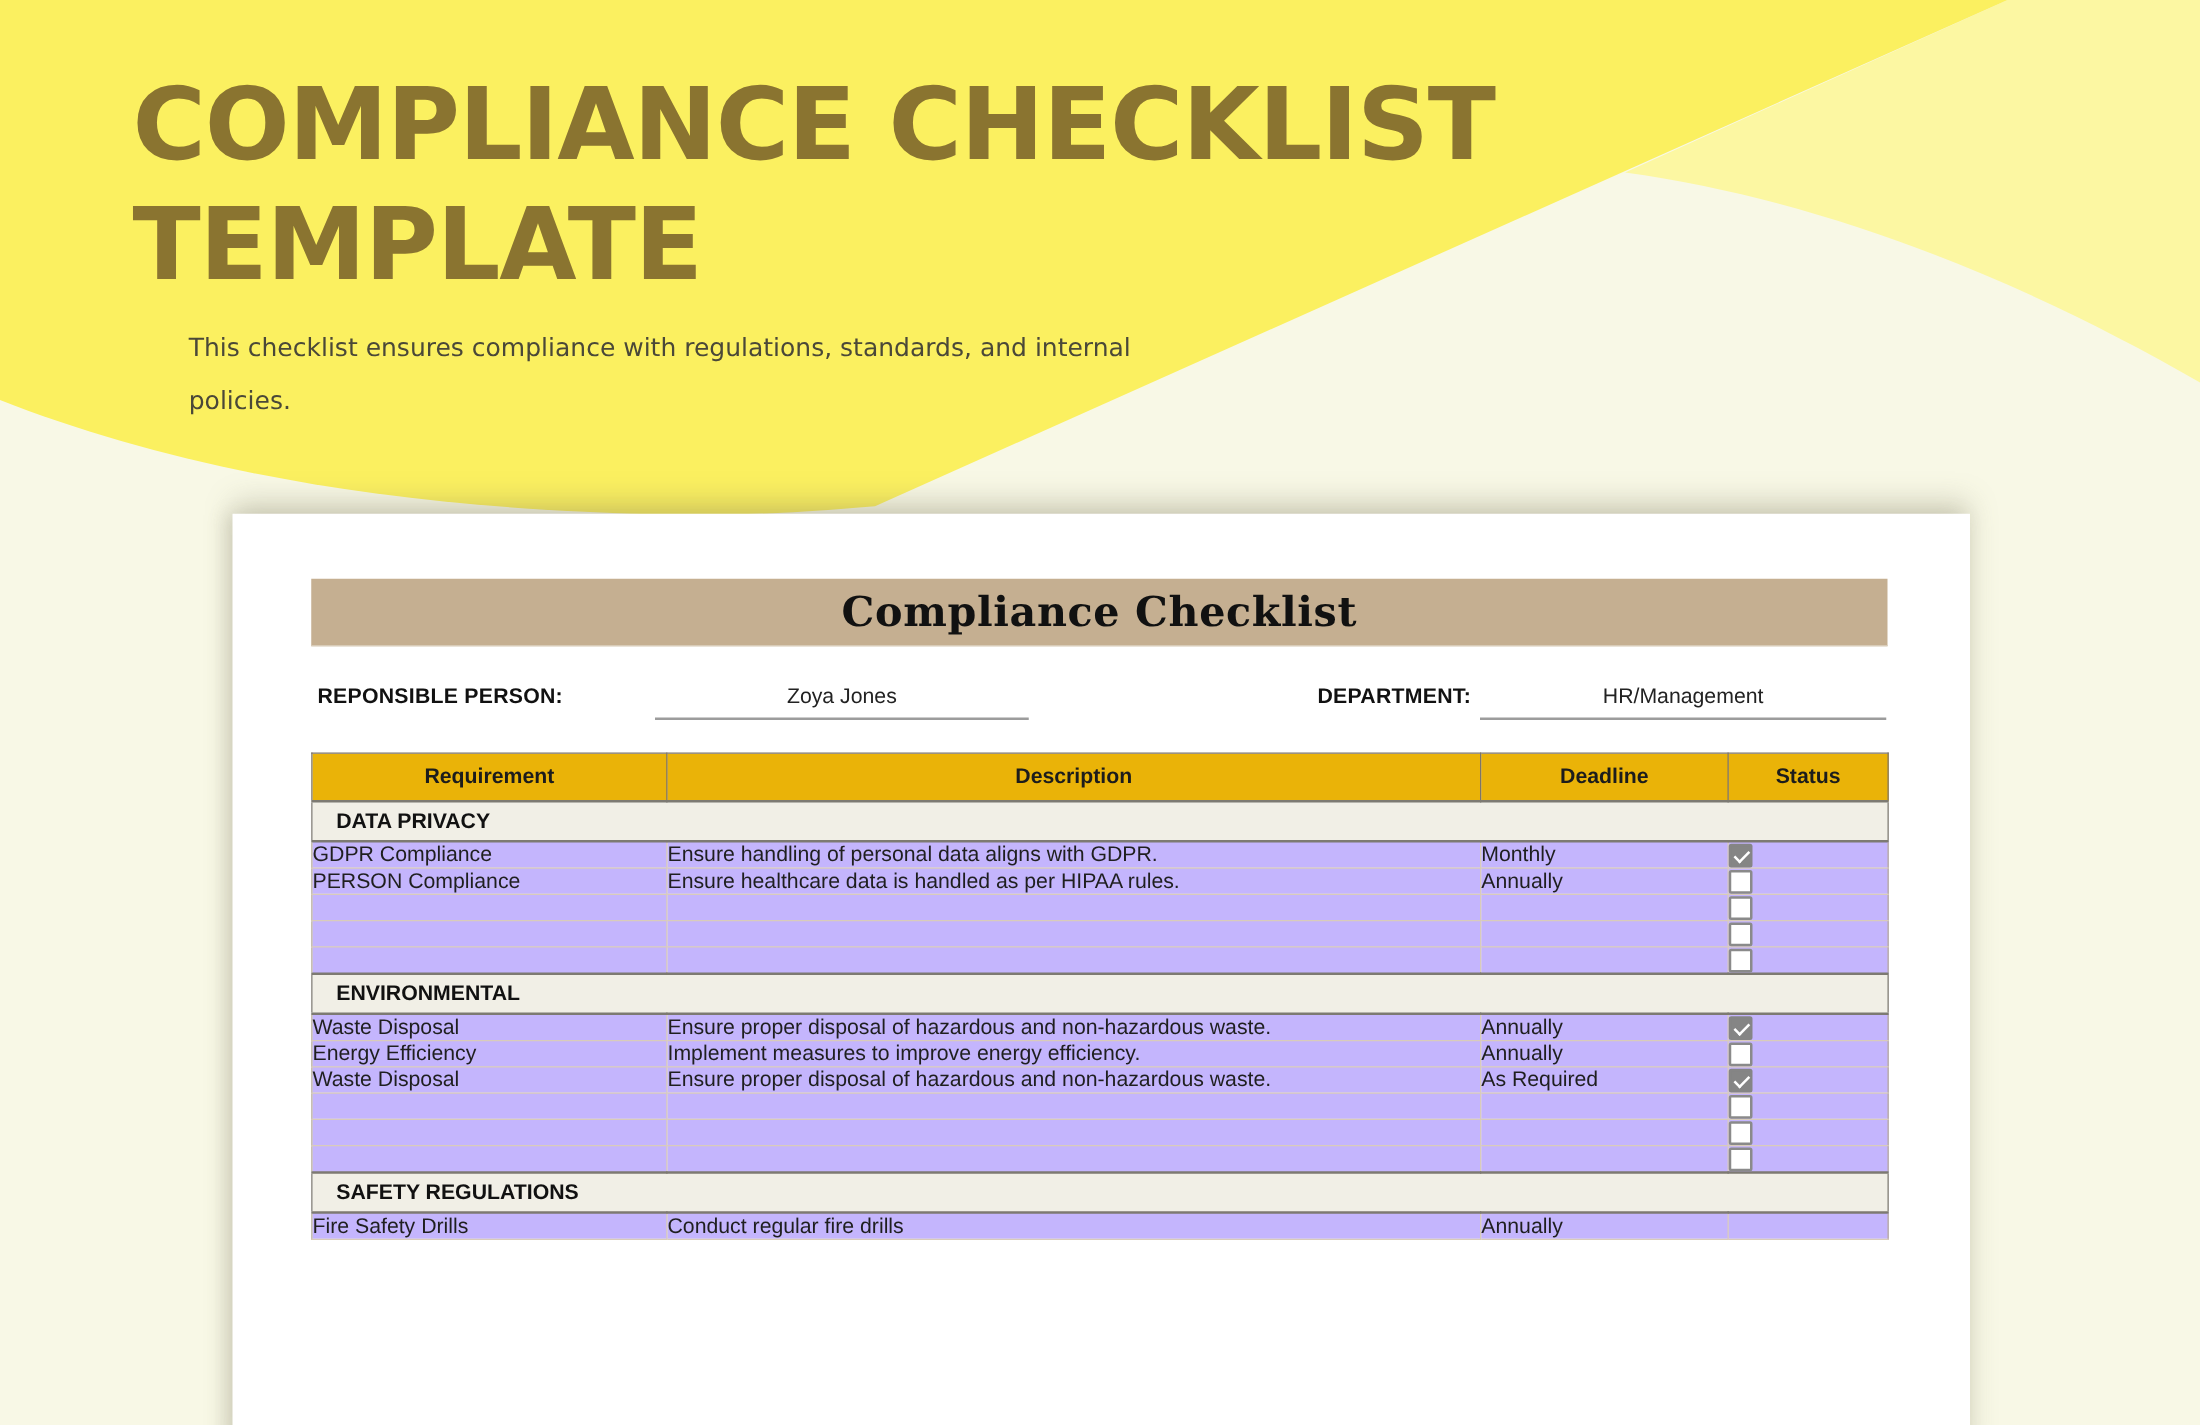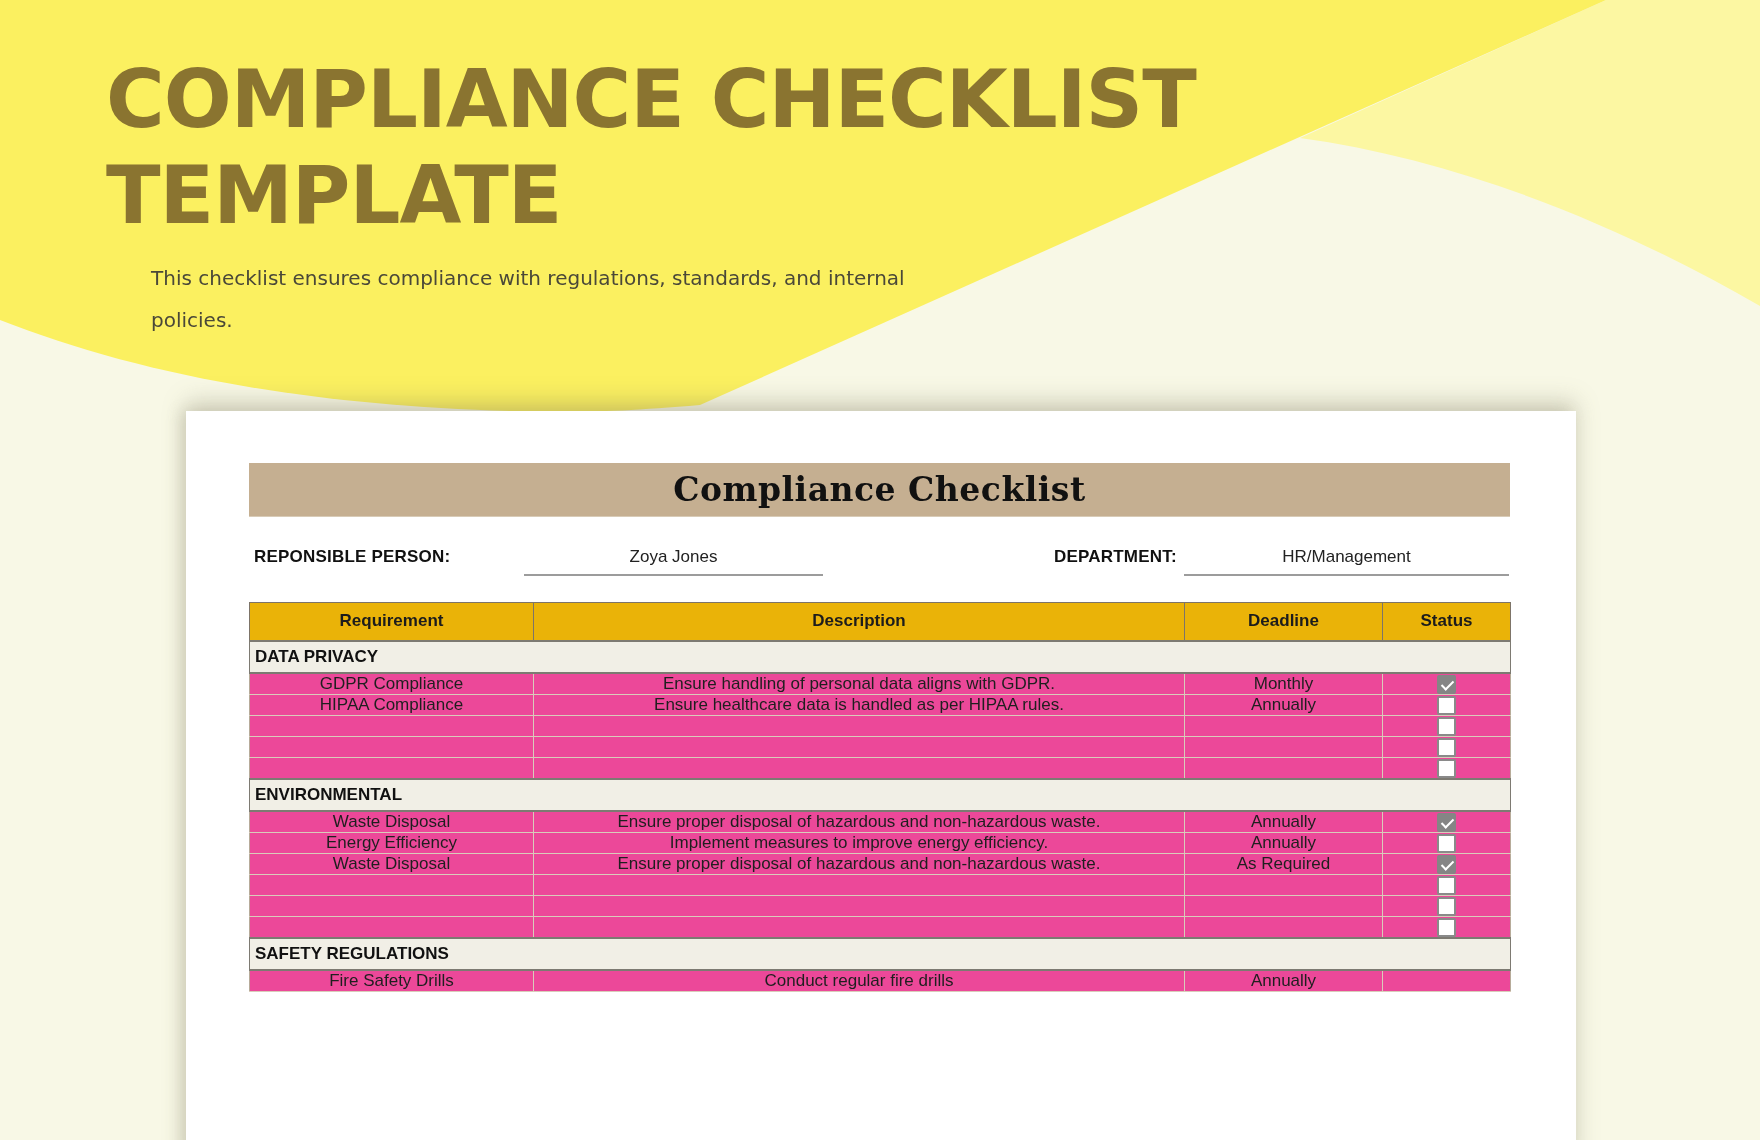--- a/index.html
+++ b/index.html
@@ -104,29 +104,28 @@
     }
     .checklist-table tr.section td {
       height: 32px;
       background: #f1efe6;
       border-top: 2px solid #7d7a72;
       border-bottom: 2px solid #7d7a72;
       border-left: 1px solid #7d7a72;
       border-right: 1px solid #7d7a72;
       font-weight: bold;
       font-size: 17px;
-      padding-left: 5px;
+      padding-left: 19px;
       text-align: left;
       color: #111;
     }
     .checklist-table tr.item td {
       height: 16px;
       border: 1px solid #d9ccba;
-      text-align: center;
-      background: #ec4899;
+      background: #c4b5fd;
     }
     .checklist-table tr.item td:first-child { border-left: 1px solid #b7ab99; }
     .checklist-table tr.item td:last-child { border-right: 1px solid #b7ab99; }
 
     .checkbox {
       display: inline-block;
       width: 19px; height: 19px;
       border: 2px solid #8a8a8a;
       border-radius: 2px;
       background: #fff;
@@ -191,21 +190,21 @@
       <tr class="section">
         <td colspan="4">DATA PRIVACY</td>
       </tr>
       <tr class="item">
         <td>GDPR Compliance</td>
         <td>Ensure handling of personal data aligns with GDPR.</td>
         <td>Monthly</td>
         <td><span class="checkbox checked"></span></td>
       </tr>
       <tr class="item">
-        <td>HIPAA Compliance</td>
+        <td>PERSON Compliance</td>
         <td>Ensure healthcare data is handled as per HIPAA rules.</td>
         <td>Annually</td>
         <td><span class="checkbox"></span></td>
       </tr>
       <tr class="item">
         <td></td>
         <td></td>
         <td></td>
         <td><span class="checkbox"></span></td>
       </tr>

